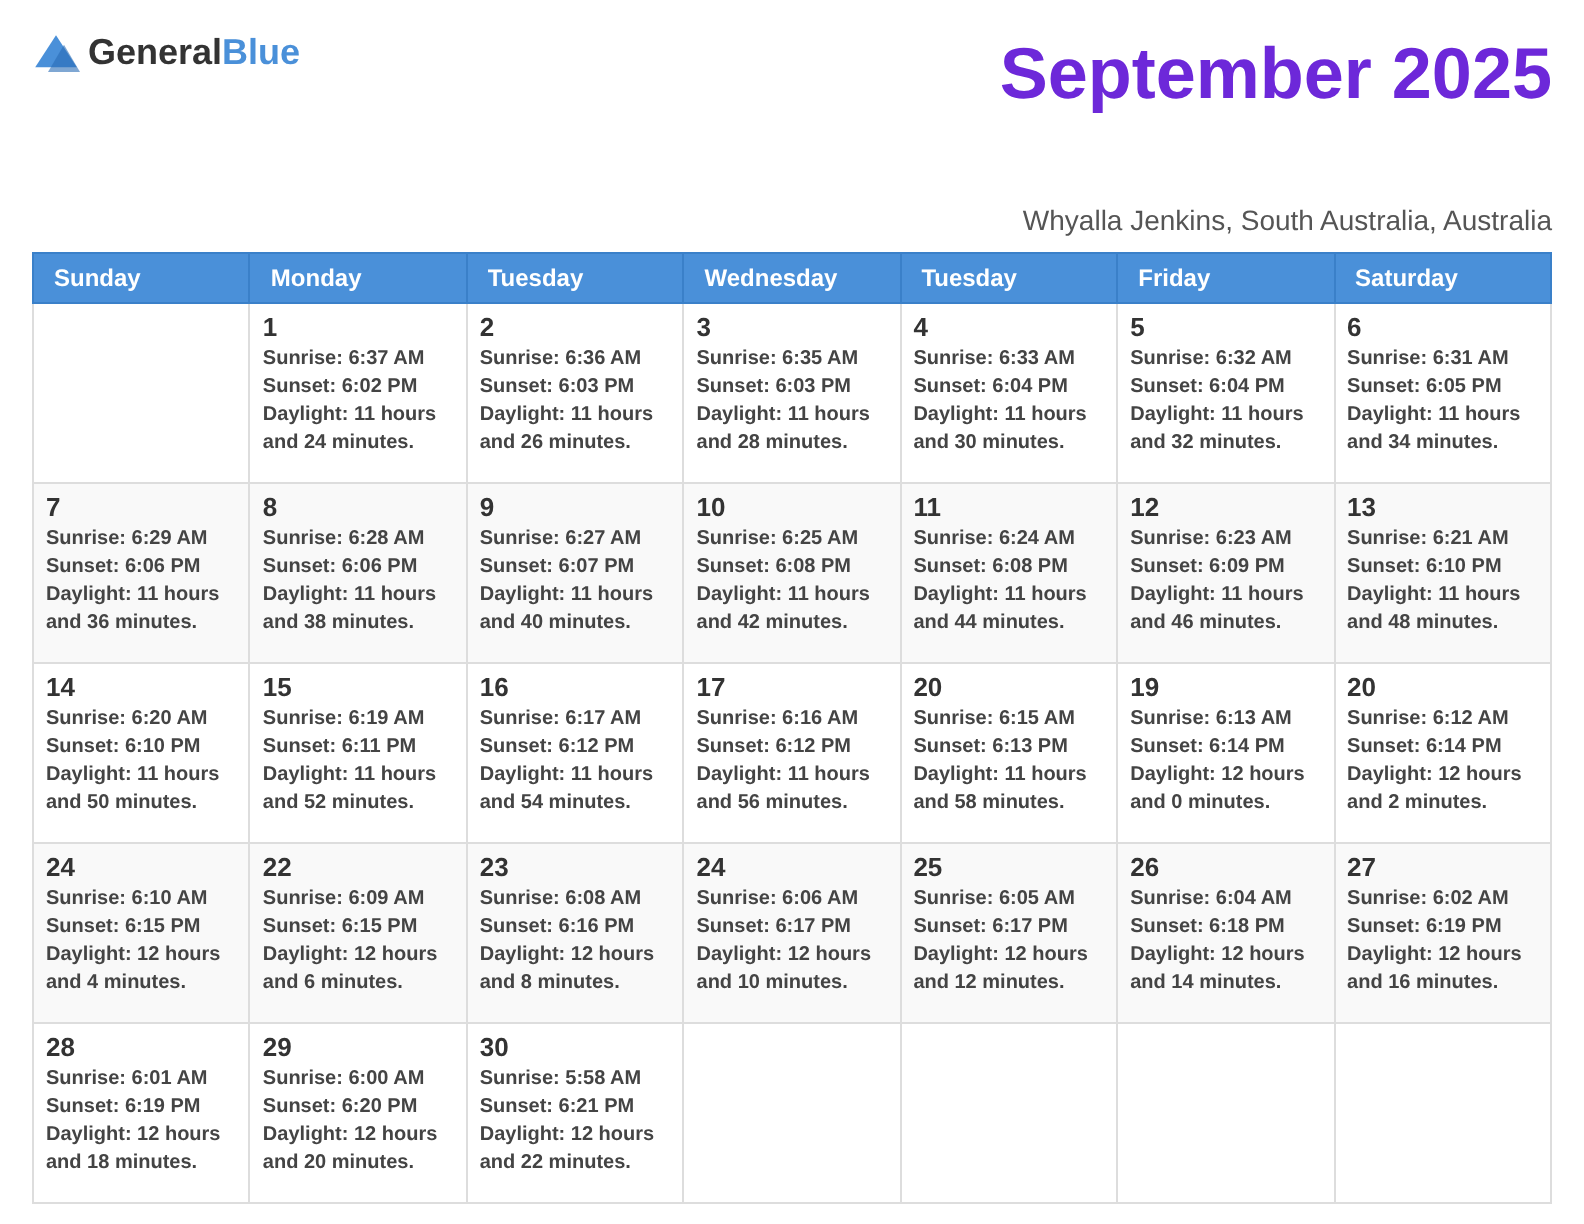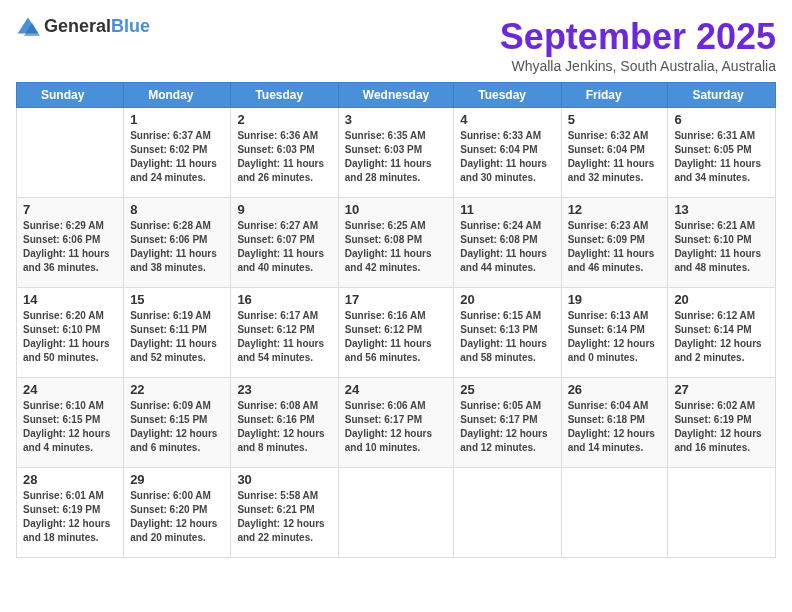--- a/index.html
+++ b/index.html
@@ -39,32 +39,33 @@
       text-align: right;
     }
     .month-year {
       font-size: 36px;
       font-weight: bold;
       color: #6d28d9;
     }
     .subtitle {
       font-size: 14px;
       color: #555;
+      margin-top: 44px;
     }
     .calendar {
       width: 100%;
       border-collapse: collapse;
       border: 1px solid #ccc;
     }
     .calendar th {
       background-color: #4a90d9;
       color: #fff;
       font-size: 12px;
       font-weight: bold;
-      padding: 5px 24px;
+      padding: 5px 10px;
       text-align: left;
       border: 1px solid #3a80c9;
     }
     .calendar td {
       vertical-align: top;
       border: 1px solid #ddd;
       padding: 4px 6px;
       width: 108px;
       height: 90px;
       font-size: 10.5px;

